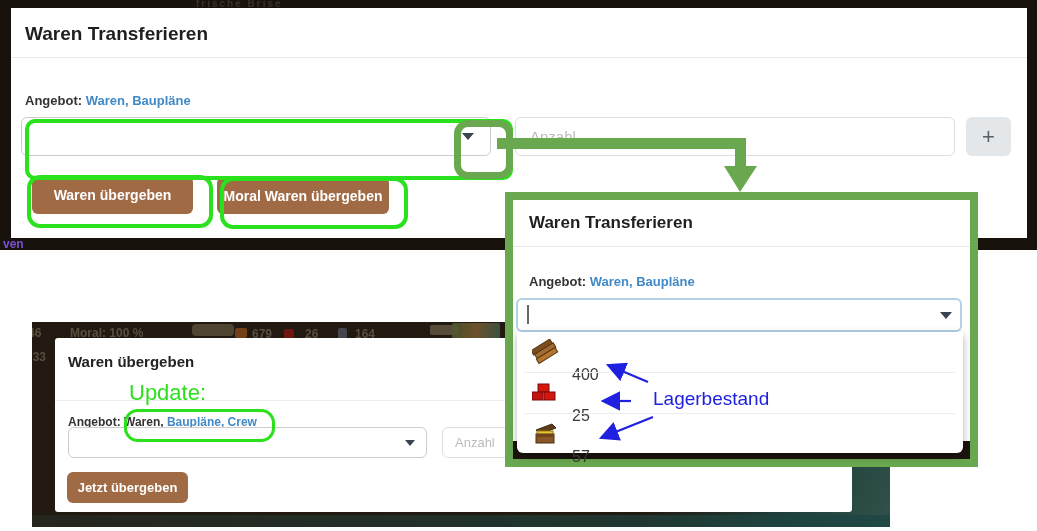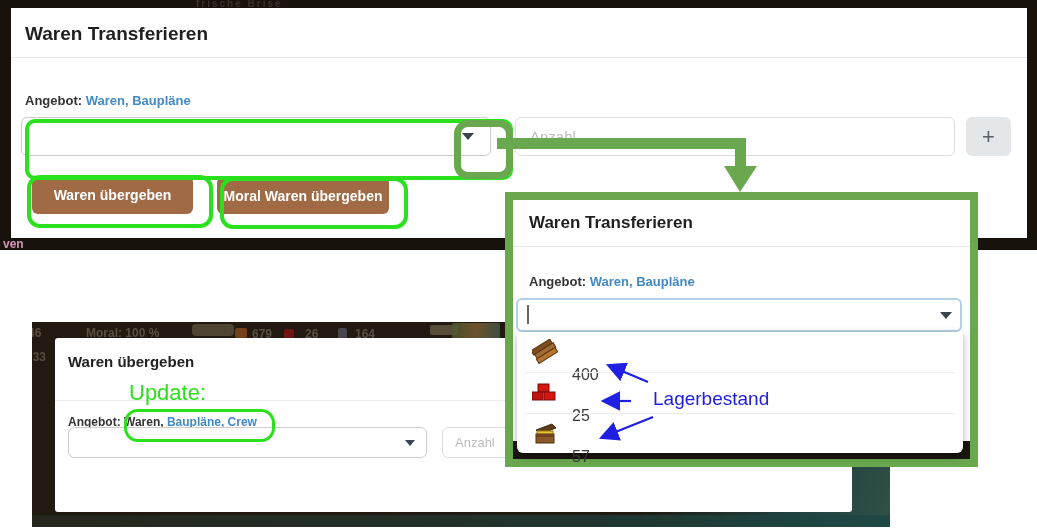--- a/index.html
+++ b/index.html
@@ -23,21 +23,21 @@
   input::placeholder { color:#bcbcbc; }
   #top-plus { left:955px; top:109px; width:45px; height:39px; background:#e3e7ea; border:none; border-radius:6px; font-size:22px; color:#566066; cursor:pointer; }
   .brown-btn { background:#a06a45; color:#fff; font-weight:bold; border:none; border-radius:6px; cursor:pointer; text-align:center; }
   #btn-waren { left:21px; top:168px; width:161px; height:38px; font-size:14px; }
   #btn-alle { left:206px; top:169px; width:172px; height:37px; font-size:14px; }
   .neon-rect { border:4px solid #29e11c; border-radius:10px; background:transparent; z-index:4; pointer-events:none; }
   #hl-select { left:14px; top:111px; width:488px; height:61px; }
   #hl-btn1 { left:16px; top:167px; width:186px; height:53px; border-radius:13px; }
   #hl-btn2 { left:209px; top:169px; width:188px; height:52px; border-radius:13px; }
   #hl-caret { left:443px; top:112px; width:59px; height:59px; border:7px solid #6aa84f; border-radius:14px; z-index:5; pointer-events:none; }
-  #corner-text { left:3px; top:237px; font-size:12px; font-weight:bold; color:#f9a8d4; opacity:.85; z-index:2; }
+  #corner-text { left:3px; top:237px; font-size:12px; font-weight:bold; color:#8b5cf6; opacity:.85; z-index:2; }
   #big-arrow { left:490px; top:128px; z-index:6; pointer-events:none; }
 
   
   #game { left:32px; top:322px; width:858px; height:205px; background:#221911; overflow:hidden; z-index:2; }
   #game-teal-br { position:absolute; right:0; bottom:0; width:340px; height:120px;
       background:linear-gradient(115deg, rgba(24,58,58,0) 35%, rgba(30,74,72,.75) 70%, rgba(52,96,88,.8)); }
   #game-teal-bottom { position:absolute; left:0; bottom:0; width:100%; height:12px;
       background:linear-gradient(90deg, rgba(40,50,40,.5), rgba(28,70,66,.8)); }
   .hud-text { position:absolute; font-size:12px; font-weight:bold; color:#5a4e41; }
   .hud-blob { position:absolute; border-radius:2px; }
@@ -103,21 +103,21 @@
     <rect x="245" y="10" width="11" height="30" fill="#6aa84f"></rect>
     <polygon points="234,38 267,38 250,64" fill="#6aa84f"></polygon>
   </svg>
 
   <div id="game" class="abs">
     <div id="game-teal-br"></div>
     <div id="game-teal-bottom"></div>
 
     <div class="hud-text" style="left:-4px; top:4px;">46</div>
     <div class="hud-text" style="left:-6px; top:28px;">733</div>
-    <div class="hud-text" style="left:54px; top:4px;">Moral: 100 %</div>
+    <div class="hud-text" style="left:38px; top:4px;">Moral: 100 %</div>
     <div class="hud-blob" style="left:160px; top:2px; width:42px; height:12px; background:#8a7a5c; opacity:.45; border-radius:4px;"></div>
     <div class="hud-blob" style="left:203px; top:6px; width:12px; height:10px; background:#8a4a1a; opacity:.8;"></div>
     <div class="hud-text" style="left:220px; top:5px;">679</div>
     <div class="hud-blob" style="left:252px; top:7px; width:10px; height:10px; background:#7a1512; opacity:.9;"></div>
     <div class="hud-text" style="left:273px; top:5px;">26</div>
     <div class="hud-blob" style="left:306px; top:6px; width:9px; height:11px; background:#4a4a52; opacity:.9;"></div>
     <div class="hud-text" style="left:323px; top:5px;">164</div>
     <div class="hud-blob" style="left:398px; top:3px; width:28px; height:10px; background:#9a8a6a; opacity:.45;"></div>
     <div class="hud-blob" style="left:420px; top:1px; width:48px; height:17px; background:linear-gradient(100deg,#4a5a30,#7a5a30,#3a5a4a); opacity:.85;"></div>
 
@@ -125,20 +125,21 @@
       <div id="ud-title" class="abs">Waren übergeben</div>
       <div id="ud-divider" class="abs"></div>
       <div id="ud-angebot" class="abs angebot-line">
         <span>Angebot:</span>
         <span>Waren,</span>
         <span class="link-blue">Baupläne, Crew</span>
       </div>
       <div id="ud-select" class="abs"></div>
       <div id="ud-caret" class="abs caret"></div>
       <input id="ud-anzahl" class="abs" type="text" readonly="" placeholder="Anzahl" style="">
+      <button id="ud-btn" class="abs brown-btn">Jetzt übergeben</button>
       <div id="update-label" class="abs">Update:</div>
       <div id="hl-crew" class="abs"></div>
     </div>
   </div>
 
   <div id="panel" class="abs">
     <div id="panel-white" class="abs">
       <div id="p-title" class="abs">Waren Transferieren</div>
       <div id="p-divider" class="abs"></div>
       <div id="p-angebot" class="abs angebot-line">

